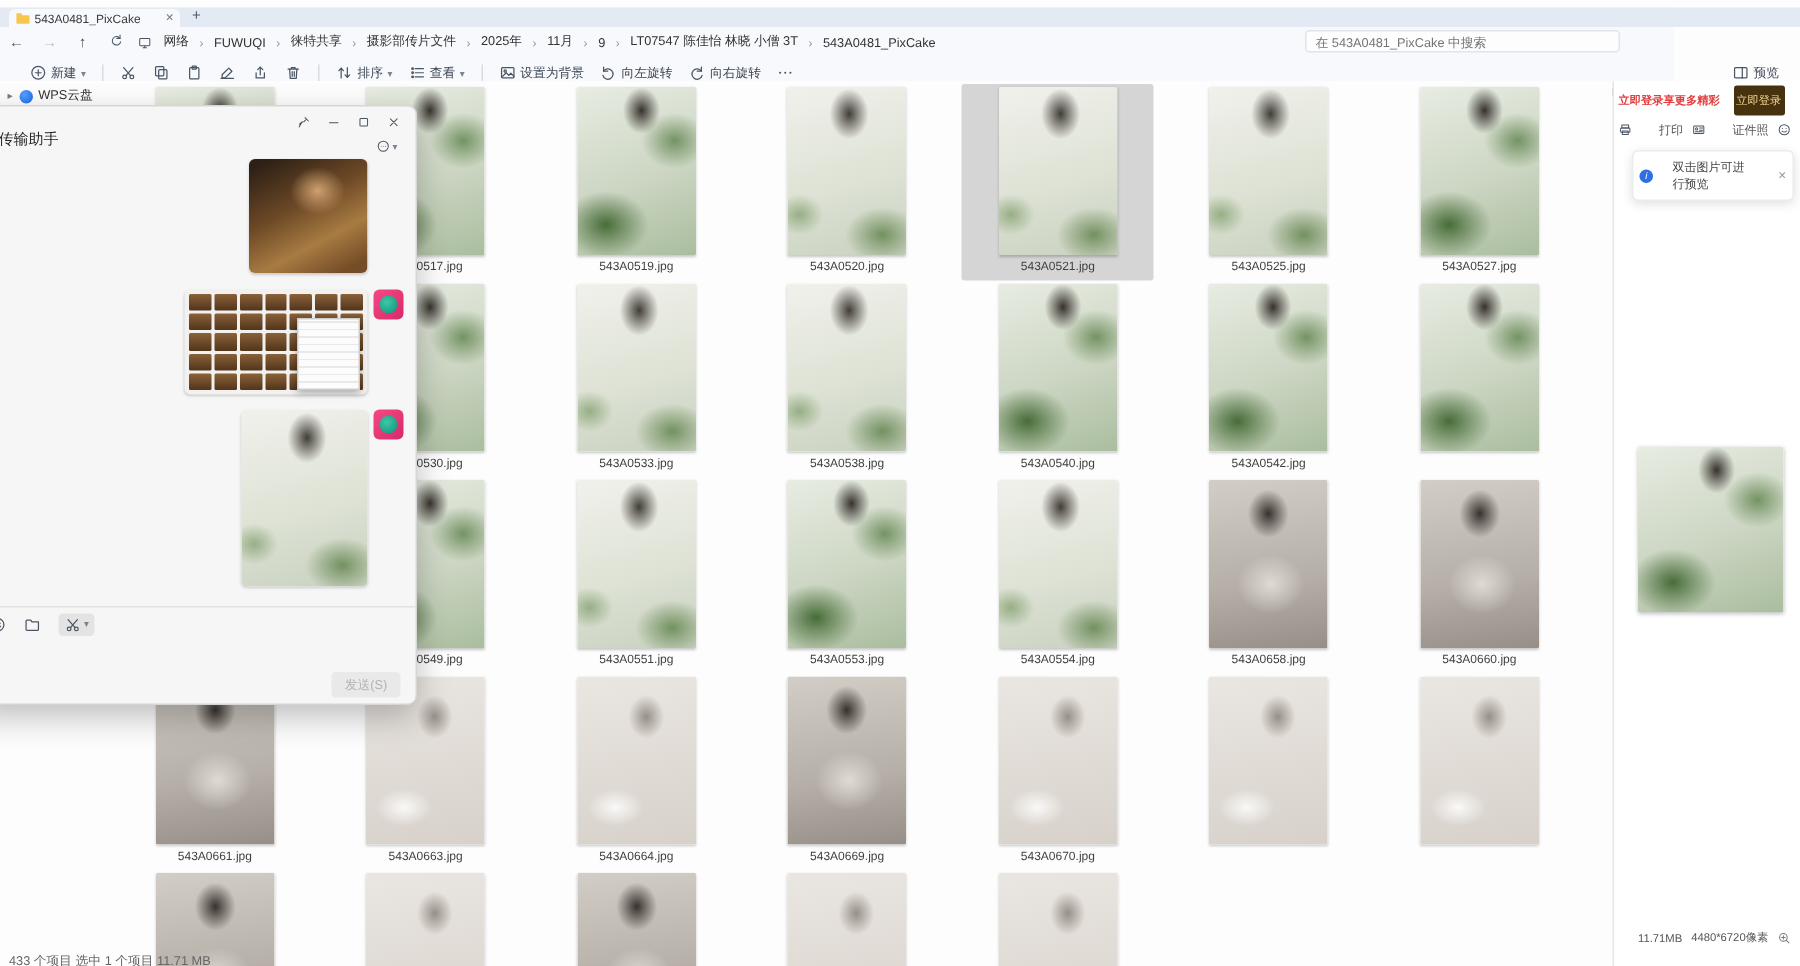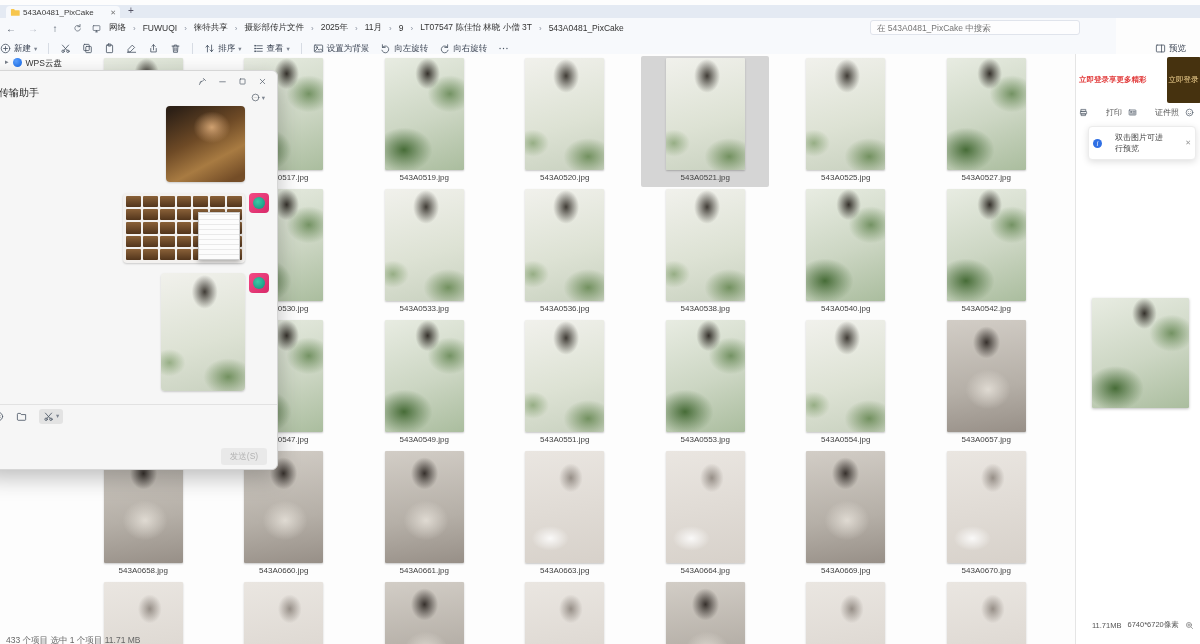--- a/index.html
+++ b/index.html
@@ -17,29 +17,29 @@
   .tab-close{margin-left:auto;color:#777;font-size:7px;line-height:1}
   .newtab{position:absolute;left:128px;top:0px;color:#556;font-size:10px}
   .addrbar{position:absolute;left:0;top:13px;width:1200px;height:20px;display:flex;align-items:center}
   .navbtn{width:22px;text-align:center;color:#4a5563;font-size:10px}
   .navbtn.disabled{color:#b6bcc6}
   .crumbs{display:flex;align-items:center;gap:5px;margin-left:6px;font-size:8.5px;color:#333;white-space:nowrap}
   .crumb{padding:1px 2px}
   .crumb-sep{color:#8a92a0;font-size:8px}
   .search{position:absolute;right:120px;top:2px;width:210px;height:15px;border:1px solid #e0e4ec;border-radius:3px;
           background:#fdfdfe;font-size:8.5px;color:#8a8f98;padding:0 6px;box-sizing:border-box;font-family:Liberation Sans, sans-serif}
-  .toolbar{position:absolute;left:0;top:33px;width:1200px;height:21px;display:flex;align-items:center;gap:11px;padding-left:0;box-sizing:border-box;font-size:8.5px;color:#3c4554}
+  .toolbar{position:absolute;left:0;top:33px;width:1200px;height:21px;display:flex;align-items:center;gap:11px;padding-left:20px;box-sizing:border-box;font-size:8.5px;color:#3c4554}
   .tool{display:flex;align-items:center;gap:3px}
   .tdiv{width:1px;height:12px;background:#d7dce4}
   .caret{font-size:6.5px;color:#7d8490}
   .preview-toggle{margin-left:auto;margin-right:14px}
   .svgi{width:11px;height:11px;stroke:#4a5563;fill:none;stroke-width:1.2;stroke-linecap:round;stroke-linejoin:round;flex:none}
   .svgi.small{width:9px;height:9px}
   
-  .sideitem{position:absolute;left:5px;top:58px;display:flex;gap:4px;font-size:8.5px;color:#333;z-index:1}
+  .sideitem{position:absolute;left:5px;top:58px;display:flex;align-items:center;gap:4px;font-size:8.5px;color:#333;z-index:1}
   .expander{color:#767d88;font-size:7px}
   .wps-dot{width:9px;height:9px;border-radius:50%;background:radial-gradient(circle at 35% 35%,#5aa0ff,#1467e6);flex:none}
   
   .main{position:absolute;left:0;top:54px;width:1075px;height:590px;background:#fdfdfd}
   .gridwrap{position:absolute;left:73px;top:2px;width:985px;height:588px;overflow:hidden;
             display:grid;grid-template-columns:repeat(7,140.5px);grid-auto-rows:131px}
   .cell{width:128px;justify-self:center;display:flex;flex-direction:column;align-items:center;padding-top:2px;box-sizing:border-box;border-radius:2px}
   .cell.selected{background:#d5d5d5}
   .thumb{width:79px;height:112px;box-shadow:0 1px 2px rgba(0,0,0,.22);border-radius:1px;flex:none}
   .fname{margin-top:3px;font-size:8px;color:#3f3f3f;height:10px;white-space:nowrap}
@@ -88,23 +88,23 @@
         box-shadow:0 2px 5px rgba(0,0,0,.3);
         background-image:repeating-linear-gradient(0deg,transparent 0 4px,#e9e9e9 4px 5px)}
   .inputbar{position:absolute;left:0;right:0;top:333px;border-top:1px solid #e2e2e2;height:22px;
             display:flex;align-items:center;gap:12px;padding-left:10px}
   .iconbtn{display:flex;align-items:center;gap:2px}
   .iconbtn.active{background:#e3e3e3;border-radius:3px;padding:2px 4px}
   .sendbtn{position:absolute;right:10px;top:377px;width:46px;height:17px;background:#e9e9e9;color:#b3b3b3;
            font-size:8.5px;display:flex;align-items:center;justify-content:center;border-radius:3px}
   
   .rpanel{position:absolute;left:1075px;top:54px;width:125px;height:590px;background:#fff;border-left:1px solid #e5e5e5;box-sizing:border-box;z-index:2}
-  .banner{display:flex;align-items:center;gap:20px;padding:3px 2px 1px 3px}
+  .banner{display:flex;align-items:center;gap:9px;padding:3px 2px 1px 3px}
   .banner-text{color:#e23d3d;font-size:7.5px;font-weight:bold;white-space:nowrap}
-  .banner-btn{background:#46320f;color:#f6d694;font-size:7.5px;padding:18px 2px;border-radius:2px;white-space:nowrap}
+  .banner-btn{background:#46320f;color:#f6d694;font-size:7.5px;padding:5px 2px;border-radius:2px;white-space:nowrap}
   .banner-close{color:#999;font-size:7px;margin-left:1px}
   .circ{width:9px;height:9px;border-radius:50%;background:#f1f1f1;border:1px solid #ddd;flex:none}
   .actions{display:flex;align-items:center;gap:6px;padding:3px 3px;font-size:8px;color:#555;white-space:nowrap}
   .action{display:flex;align-items:center;gap:18px}
   .tooltip{margin:5px 4px 0 12px;background:#fff;border:1px solid #ececec;border-radius:4px;
            box-shadow:0 2px 7px rgba(0,0,0,.13);display:flex;align-items:center;gap:13px;padding:5px 4px;font-size:8px;color:#444;width:fit-content}
   .info-dot{width:9px;height:9px;border-radius:50%;background:#2f6fe4;color:#fff;font-size:6.5px;font-style:italic;
             display:flex;align-items:center;justify-content:center;flex:none}
   .tt-close{color:#999;font-size:7px;margin-left:2px}
   .pimg{position:absolute;left:16px;top:244px;width:97px;height:110px;box-shadow:0 1px 3px rgba(0,0,0,.25);border-radius:1px}
@@ -316,24 +316,20 @@
       <div class="cell">
         <div class="thumb ph-g2"></div>
         <div class="fname">543A0530.jpg</div>
       </div>
       <div class="cell">
         <div class="thumb ph-g1"></div>
         <div class="fname">543A0533.jpg</div>
       </div>
       <div class="cell">
         <div class="thumb ph-g1"></div>
-        <div class="fname">543A0536.jpg</div>
-      </div>
-      <div class="cell">
-        <div class="thumb ph-g1"></div>
         <div class="fname">543A0538.jpg</div>
       </div>
       <div class="cell">
         <div class="thumb ph-g2"></div>
         <div class="fname">543A0540.jpg</div>
       </div>
       <div class="cell">
         <div class="thumb ph-g2"></div>
         <div class="fname">543A0542.jpg</div>
       </div>
@@ -353,24 +349,20 @@
         <div class="thumb ph-g1"></div>
         <div class="fname">543A0551.jpg</div>
       </div>
       <div class="cell">
         <div class="thumb ph-g2"></div>
         <div class="fname">543A0553.jpg</div>
       </div>
       <div class="cell">
         <div class="thumb ph-g1"></div>
         <div class="fname">543A0554.jpg</div>
-      </div>
-      <div class="cell">
-        <div class="thumb ph-gray"></div>
-        <div class="fname">543A0657.jpg</div>
       </div>
       <div class="cell">
         <div class="thumb ph-gray"></div>
         <div class="fname">543A0658.jpg</div>
       </div>
       <div class="cell">
         <div class="thumb ph-gray"></div>
         <div class="fname">543A0660.jpg</div>
       </div>
       <div class="cell">
@@ -467,21 +459,21 @@
     </div>
   </div>
   <div class="tooltip">
     <span class="info-dot">i</span>
     <span>双击图片可进行预览</span>
     <span class="tt-close">✕</span>
   </div>
   <div class="pimg ph-g2"></div>
   <div class="pinfo">
     <span>11.71MB</span>
-    <span>6740*6720像素</span>
+    <span>4480*6720像素</span>
     <svg class="svgi" viewBox="0 0 16 16">
         <circle cx="7" cy="7" r="4.5"></circle>
         <path d="M10.5 10.5L13.5 13.5M7 5v4M5 7h4"></path>
       </svg>
     <svg class="svgi" viewBox="0 0 16 16">
         <circle cx="7" cy="7" r="4.5"></circle>
         <path d="M10.5 10.5L13.5 13.5M5 7h4"></path>
       </svg>
   </div>
 </div>

